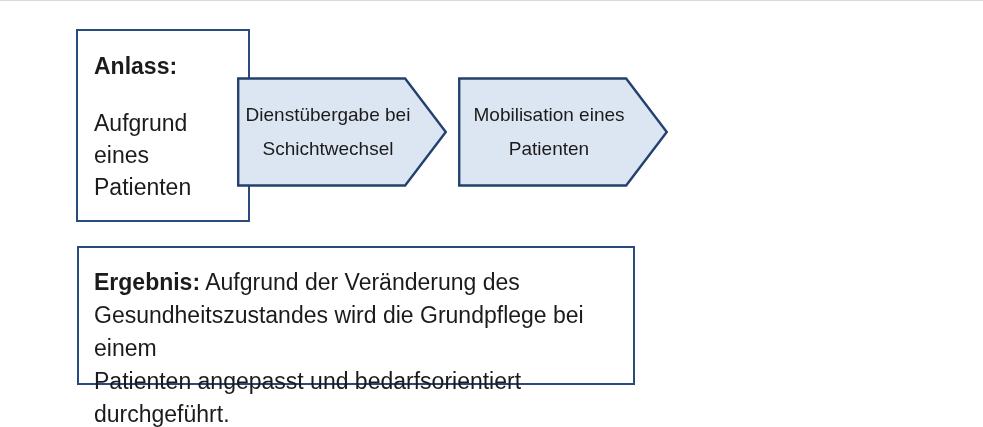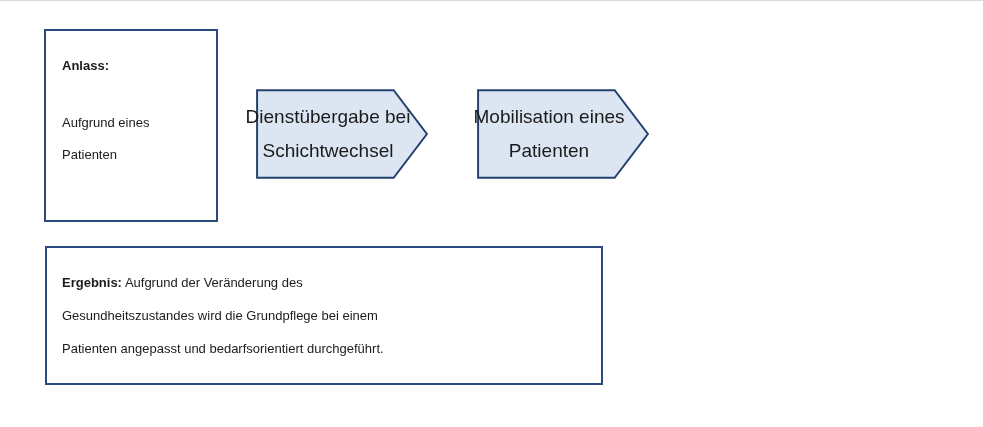--- a/index.html
+++ b/index.html
@@ -25,22 +25,23 @@
   .top-line {
     position: absolute;
     top: 0; left: 0; right: 0;
     height: 1px;
     background: #d9d9d9;
   }
   .rect-box {
     position: absolute;
     background: var(--background);
     border: 2.5px solid var(--box-border);
-    font-size: 13px;
+    font-size: 23px;
     color: var(--text);
+    margin-left: 32px;
   }
   .trigger-box {
     left: 44px;
     top: 29px;
     width: 174px;
     height: 193px;
     padding: 20px 14px 0 16px;
   }
   .trigger-title {
     font-weight: 700;
@@ -56,23 +57,23 @@
     top: 246px;
     width: 558px;
     height: 139px;
     padding: 18px 18px 0 15px;
     line-height: 33px;
   }
   .result-text { white-space: pre-line; display: inline; }
   .result-title { font-weight: 700; }
   .process-arrow {
     position: absolute;
-    top: 89px;
+    top: 77px;
     width: 220px;
-    height: 90px;
+    height: 110px;
   }
   .process-arrow svg {
     position: absolute;
     top: 0; left: 0;
     width: 100%; height: 100%;
     display: block;
   }
   .arrow-label {
     position: absolute;
     left: 0;

